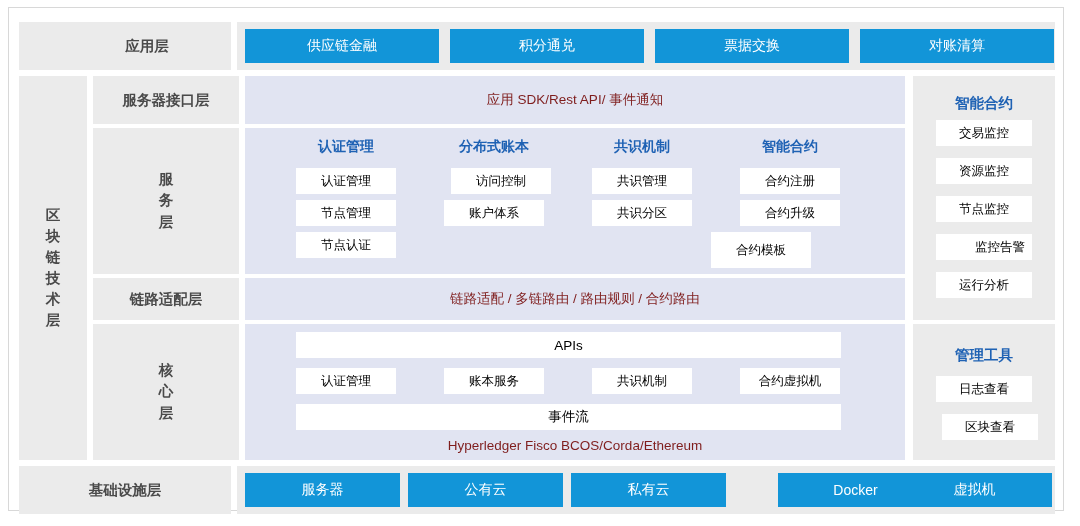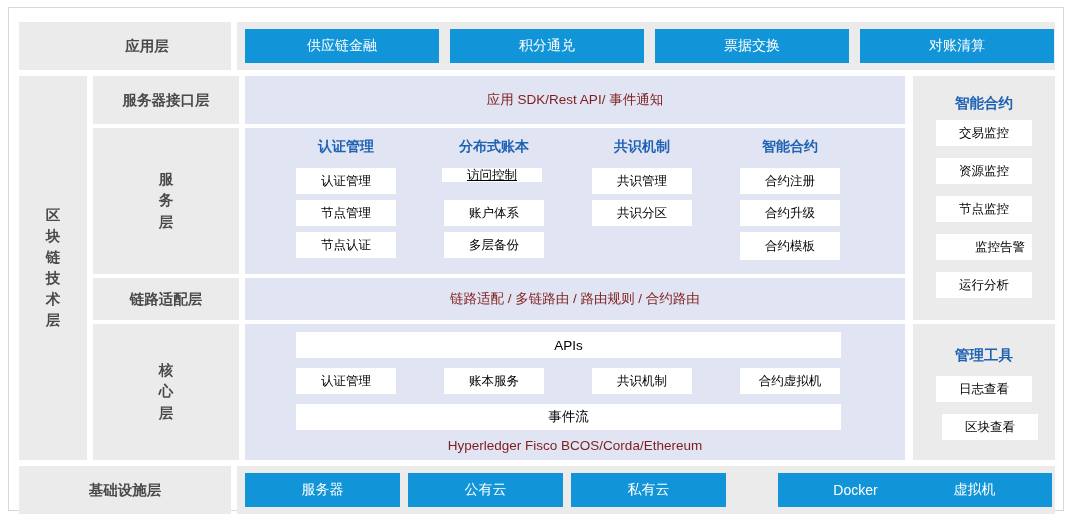--- a/index.html
+++ b/index.html
@@ -90,32 +90,31 @@
     <span>层</span>
   </div>
   <div class="abs lav" style="left:236px;top:120px;width:660px;height:146px;"></div>
 
   <div class="abs col-head" style="left:267px;top:130px;width:140px;">认证管理</div>
   <div class="abs white-chip" style="left:287px;top:160px;width:100px;height:26px;">认证管理</div>
   <div class="abs white-chip" style="left:287px;top:192px;width:100px;height:26px;">节点管理</div>
   <div class="abs white-chip" style="left:287px;top:224px;width:100px;height:26px;">节点认证</div>
 
   <div class="abs col-head" style="left:415px;top:130px;width:140px;">分布式账本</div>
-  <div class="abs white-chip" style="left:433px;top:160px;width:100px;height:14px;text-decoration:underline;">访问控制</div>
+  <div class="abs white-chip" style="left:442px;top:160px;width:100px;height:26px;">访问控制</div>
   <div class="abs white-chip" style="left:435px;top:192px;width:100px;height:26px;">账户体系</div>
-  <div class="abs white-chip" style="left:435px;top:224px;width:100px;height:26px;">多层备份</div>
 
   <div class="abs col-head" style="left:563px;top:130px;width:140px;">共识机制</div>
   <div class="abs white-chip" style="left:583px;top:160px;width:100px;height:26px;">共识管理</div>
   <div class="abs white-chip" style="left:583px;top:192px;width:100px;height:26px;">共识分区</div>
 
   <div class="abs col-head" style="left:711px;top:130px;width:140px;">智能合约</div>
   <div class="abs white-chip" style="left:731px;top:160px;width:100px;height:26px;">合约注册</div>
   <div class="abs white-chip" style="left:731px;top:192px;width:100px;height:26px;">合约升级</div>
-  <div class="abs white-chip" style="left:731px;top:224px;width:100px;height:28px;">合约模板</div>
+  <div class="abs white-chip" style="left:702px;top:224px;width:100px;height:36px;">合约模板</div>
 
   <div class="abs gray layer-label" style="left:84px;top:270px;width:146px;height:42px;">链路适配层</div>
   <div class="abs lav band-text" style="left:236px;top:270px;width:660px;height:42px;">链路适配 / 多链路由 / 路由规则 / 合约路由</div>
 
   <div class="abs gray vlabel" style="left:84px;top:316px;width:146px;height:136px;">
     <span>核</span>
     <span>心</span>
     <span>层</span>
   </div>
   <div class="abs lav" style="left:236px;top:316px;width:660px;height:136px;"></div>

